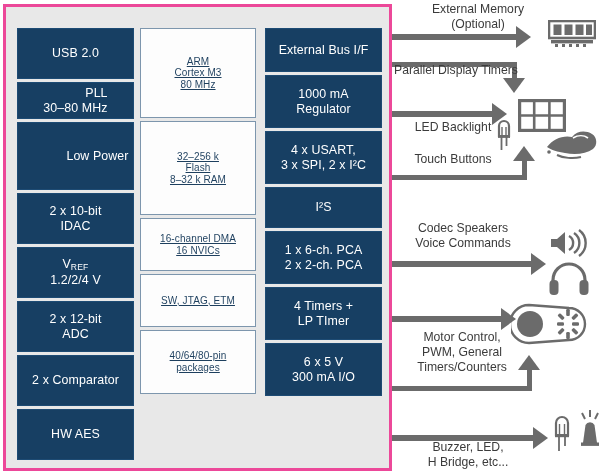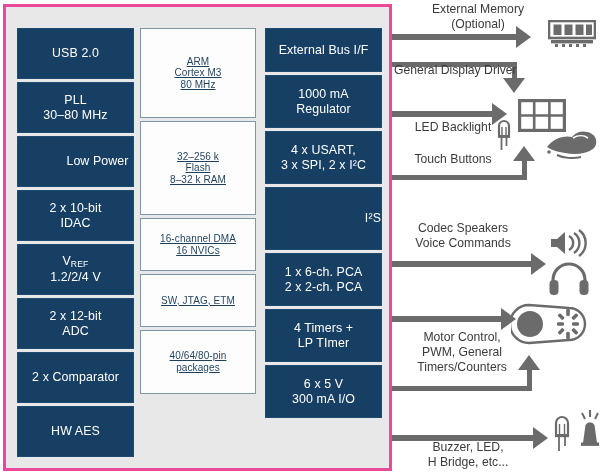--- a/index.html
+++ b/index.html
@@ -82,27 +82,27 @@
 <div id="stage">
 
   <div class="panel">
 
     <div class="col col-left" id="col-left">
         <div class="blk blk-dark" style="height: 51px;">
           <div>
             <div>USB 2.0</div>
           </div>
         </div>
-        <div class="blk blk-dark" style="height: 51px;">
+        <div class="blk blk-dark" style="height: 37px; text-align: right;">
           <div>
             <div>PLL</div>
             <div>30–80 MHz</div>
           </div>
         </div>
-        <div class="blk blk-dark" style="height: 51px; padding-left: 44px;">
+        <div class="blk blk-dark" style="height: 68px; padding-left: 44px;">
           <div>
             <div>Low Power</div>
           </div>
         </div>
         <div class="blk blk-dark" style="height: 51px;">
           <div>
             <div>2 x 10-bit</div>
             <div>IDAC</div>
           </div>
         </div>
@@ -173,21 +173,21 @@
             <div>1000 mA</div>
             <div>Regulator</div>
           </div>
         </div>
         <div class="blk blk-dark" style="height: 53px;">
           <div>
             <div>4 x USART,</div>
             <div>3 x SPI, 2 x I²C</div>
           </div>
         </div>
-        <div class="blk blk-dark" style="height: 63px; justify-content: flex-end;">
+        <div class="blk blk-dark" style="height: 41px;">
           <div>
             <div>I²S</div>
           </div>
         </div>
         <div class="blk blk-dark" style="height: 53px;">
           <div>
             <div>1 x 6-ch. PCA</div>
             <div>2 x 2-ch. PCA</div>
           </div>
         </div>
@@ -230,21 +230,21 @@
   <div class="arrow-line" style="left:392px;top:386px;width:140px;height:5px;"></div>
   <div class="arrow-line" style="left:527px;top:367px;width:5px;height:24px;"></div>
   <div class="arrow-head ah-up" style="left:518px;top:355px;"></div>
 
   <div class="arrow-line" style="left:392px;top:435px;width:142px;height:6px;"></div>
   <div class="arrow-head ah-right" style="left:533px;top:427px;"></div>
 
   <div class="note" style="left:398px;top:2px;width:160px;text-align:center;">External Memory
 (Optional)</div>
 
-  <div class="note" style="left:394px;top:63px;width:126px;text-align:left;">General Display Driver</div>
+  <div class="note" style="left:394px;top:63px;width:126px;text-align:left;">Parallel Display Timers</div>
 
   <div class="note" style="left:398px;top:120px;width:110px;">LED Backlight</div>
 
   <div class="note" style="left:398px;top:152px;width:110px;">Touch Buttons</div>
 
   <div class="note" style="left:396px;top:221px;width:134px;">Codec Speakers
 Voice Commands</div>
 
   <div class="note" style="left:396px;top:330px;width:132px;">Motor Control,
 PWM, General

